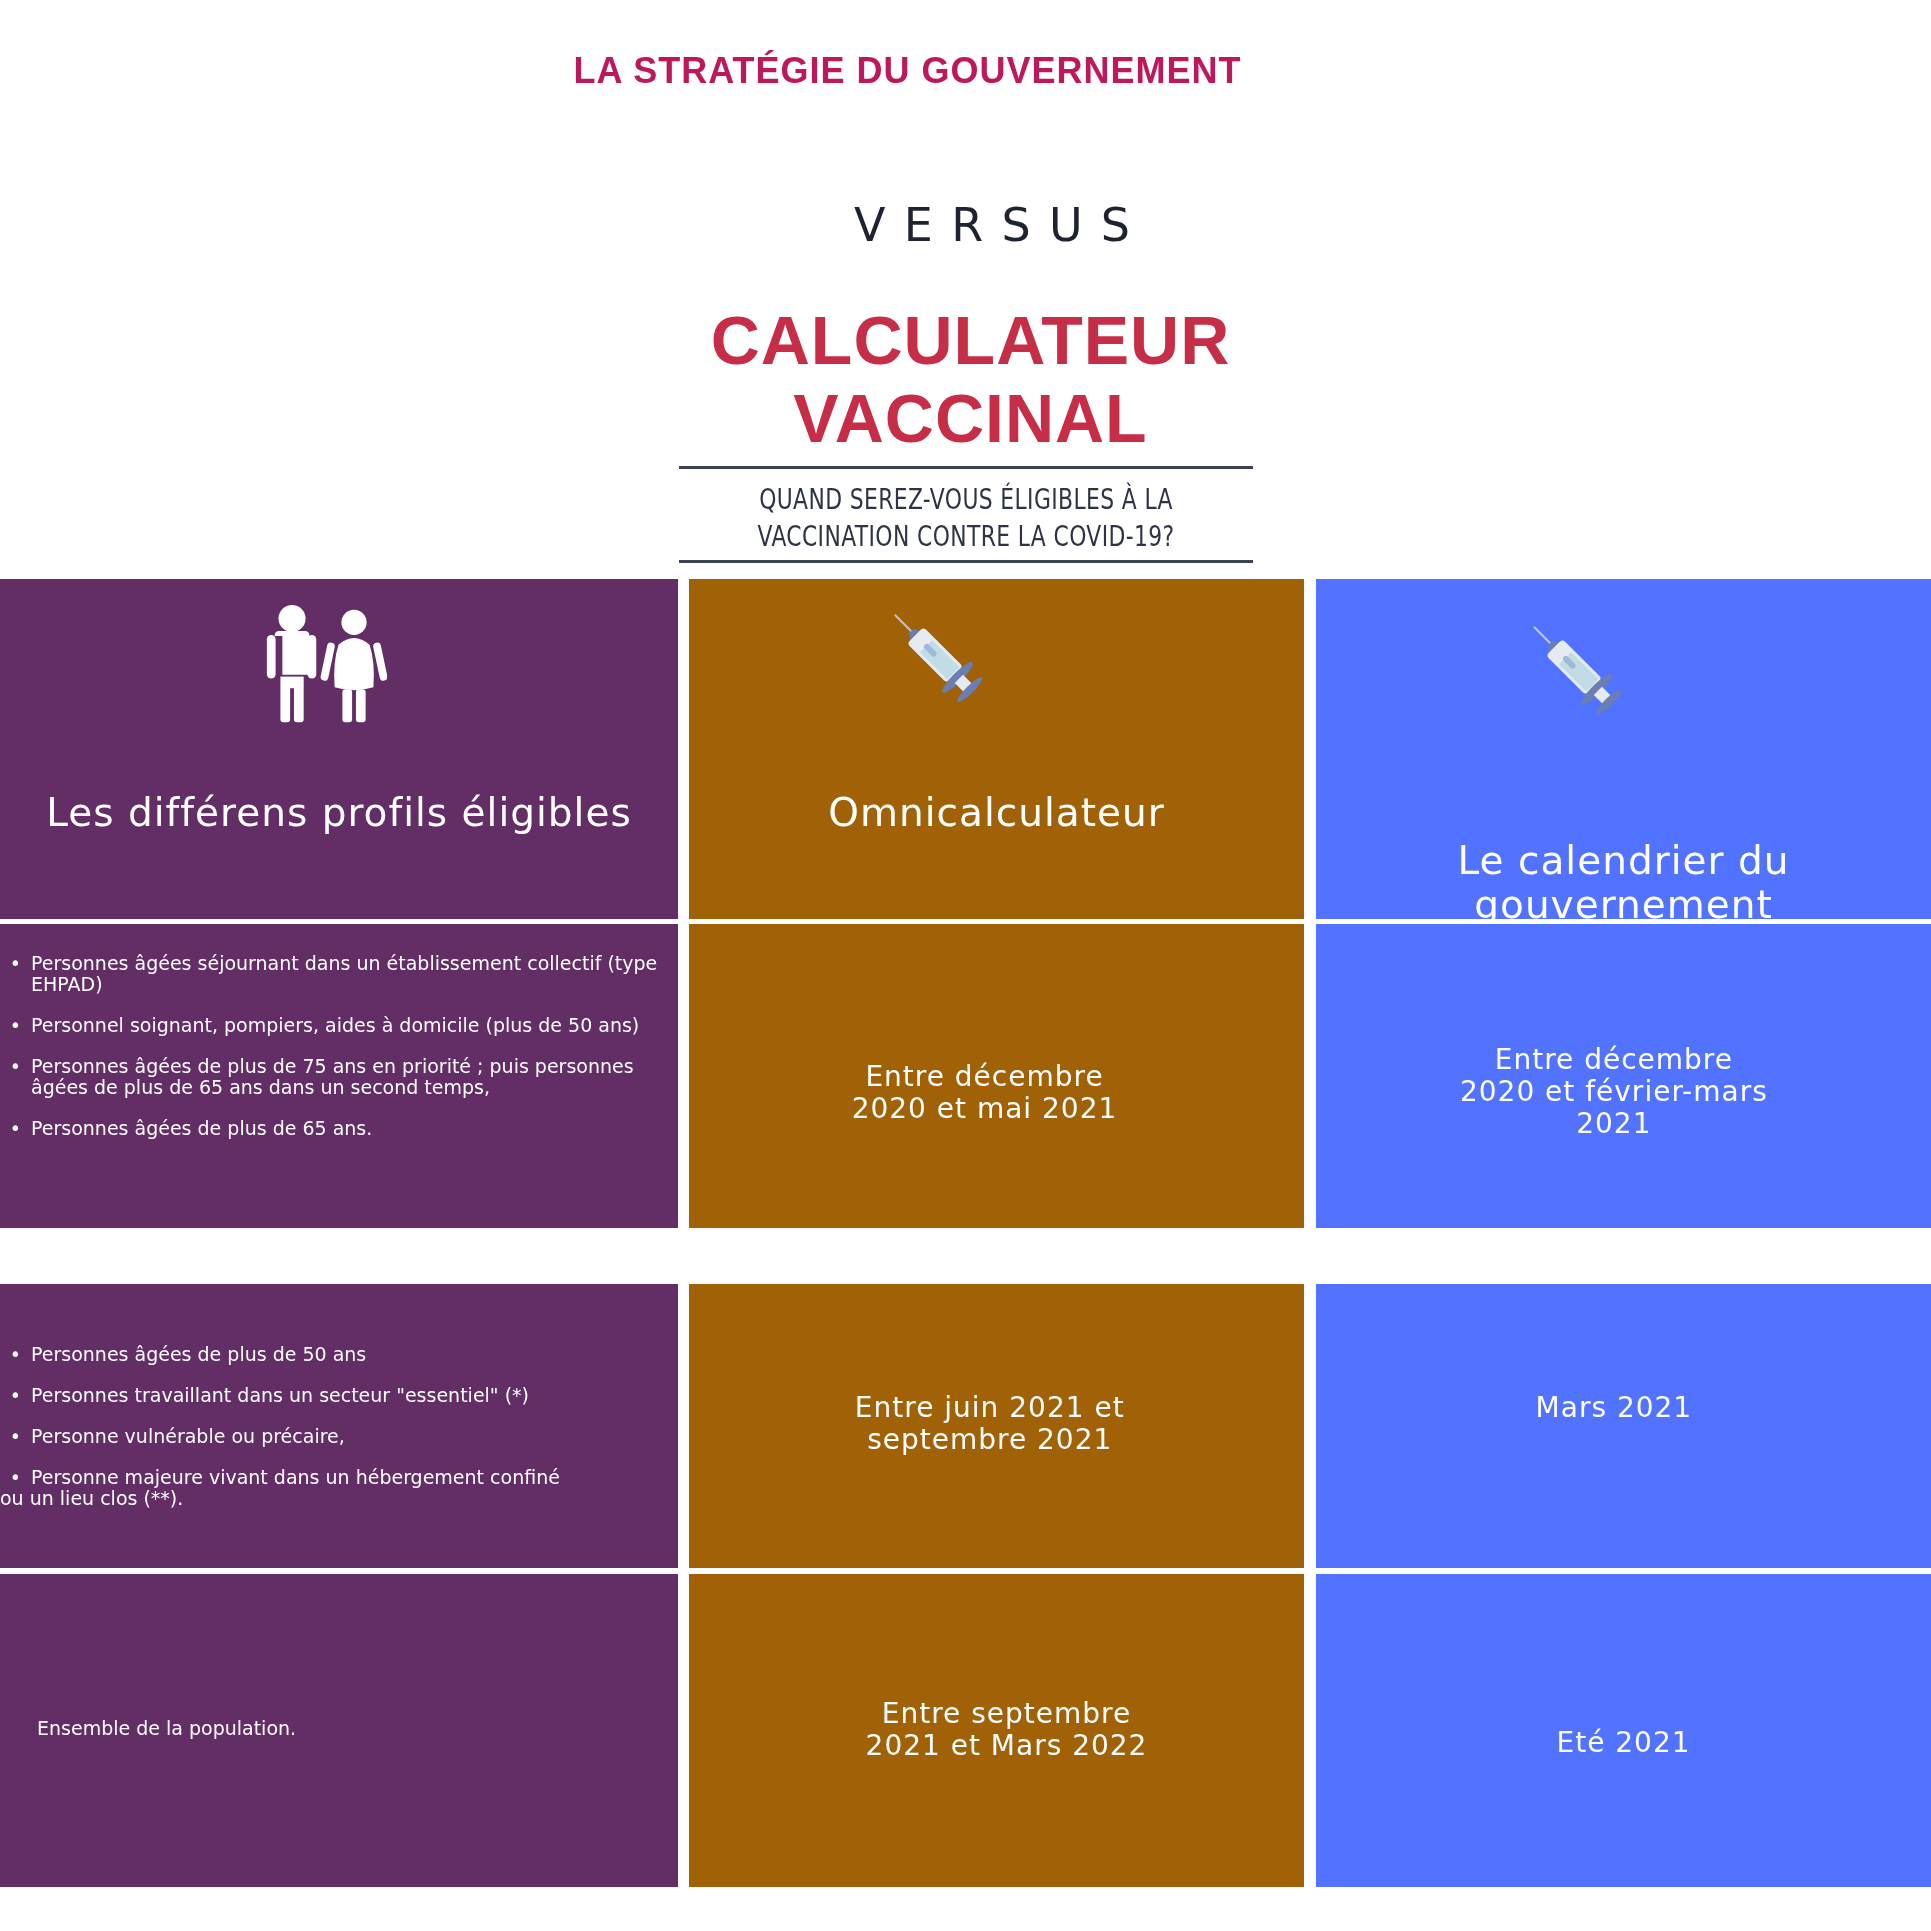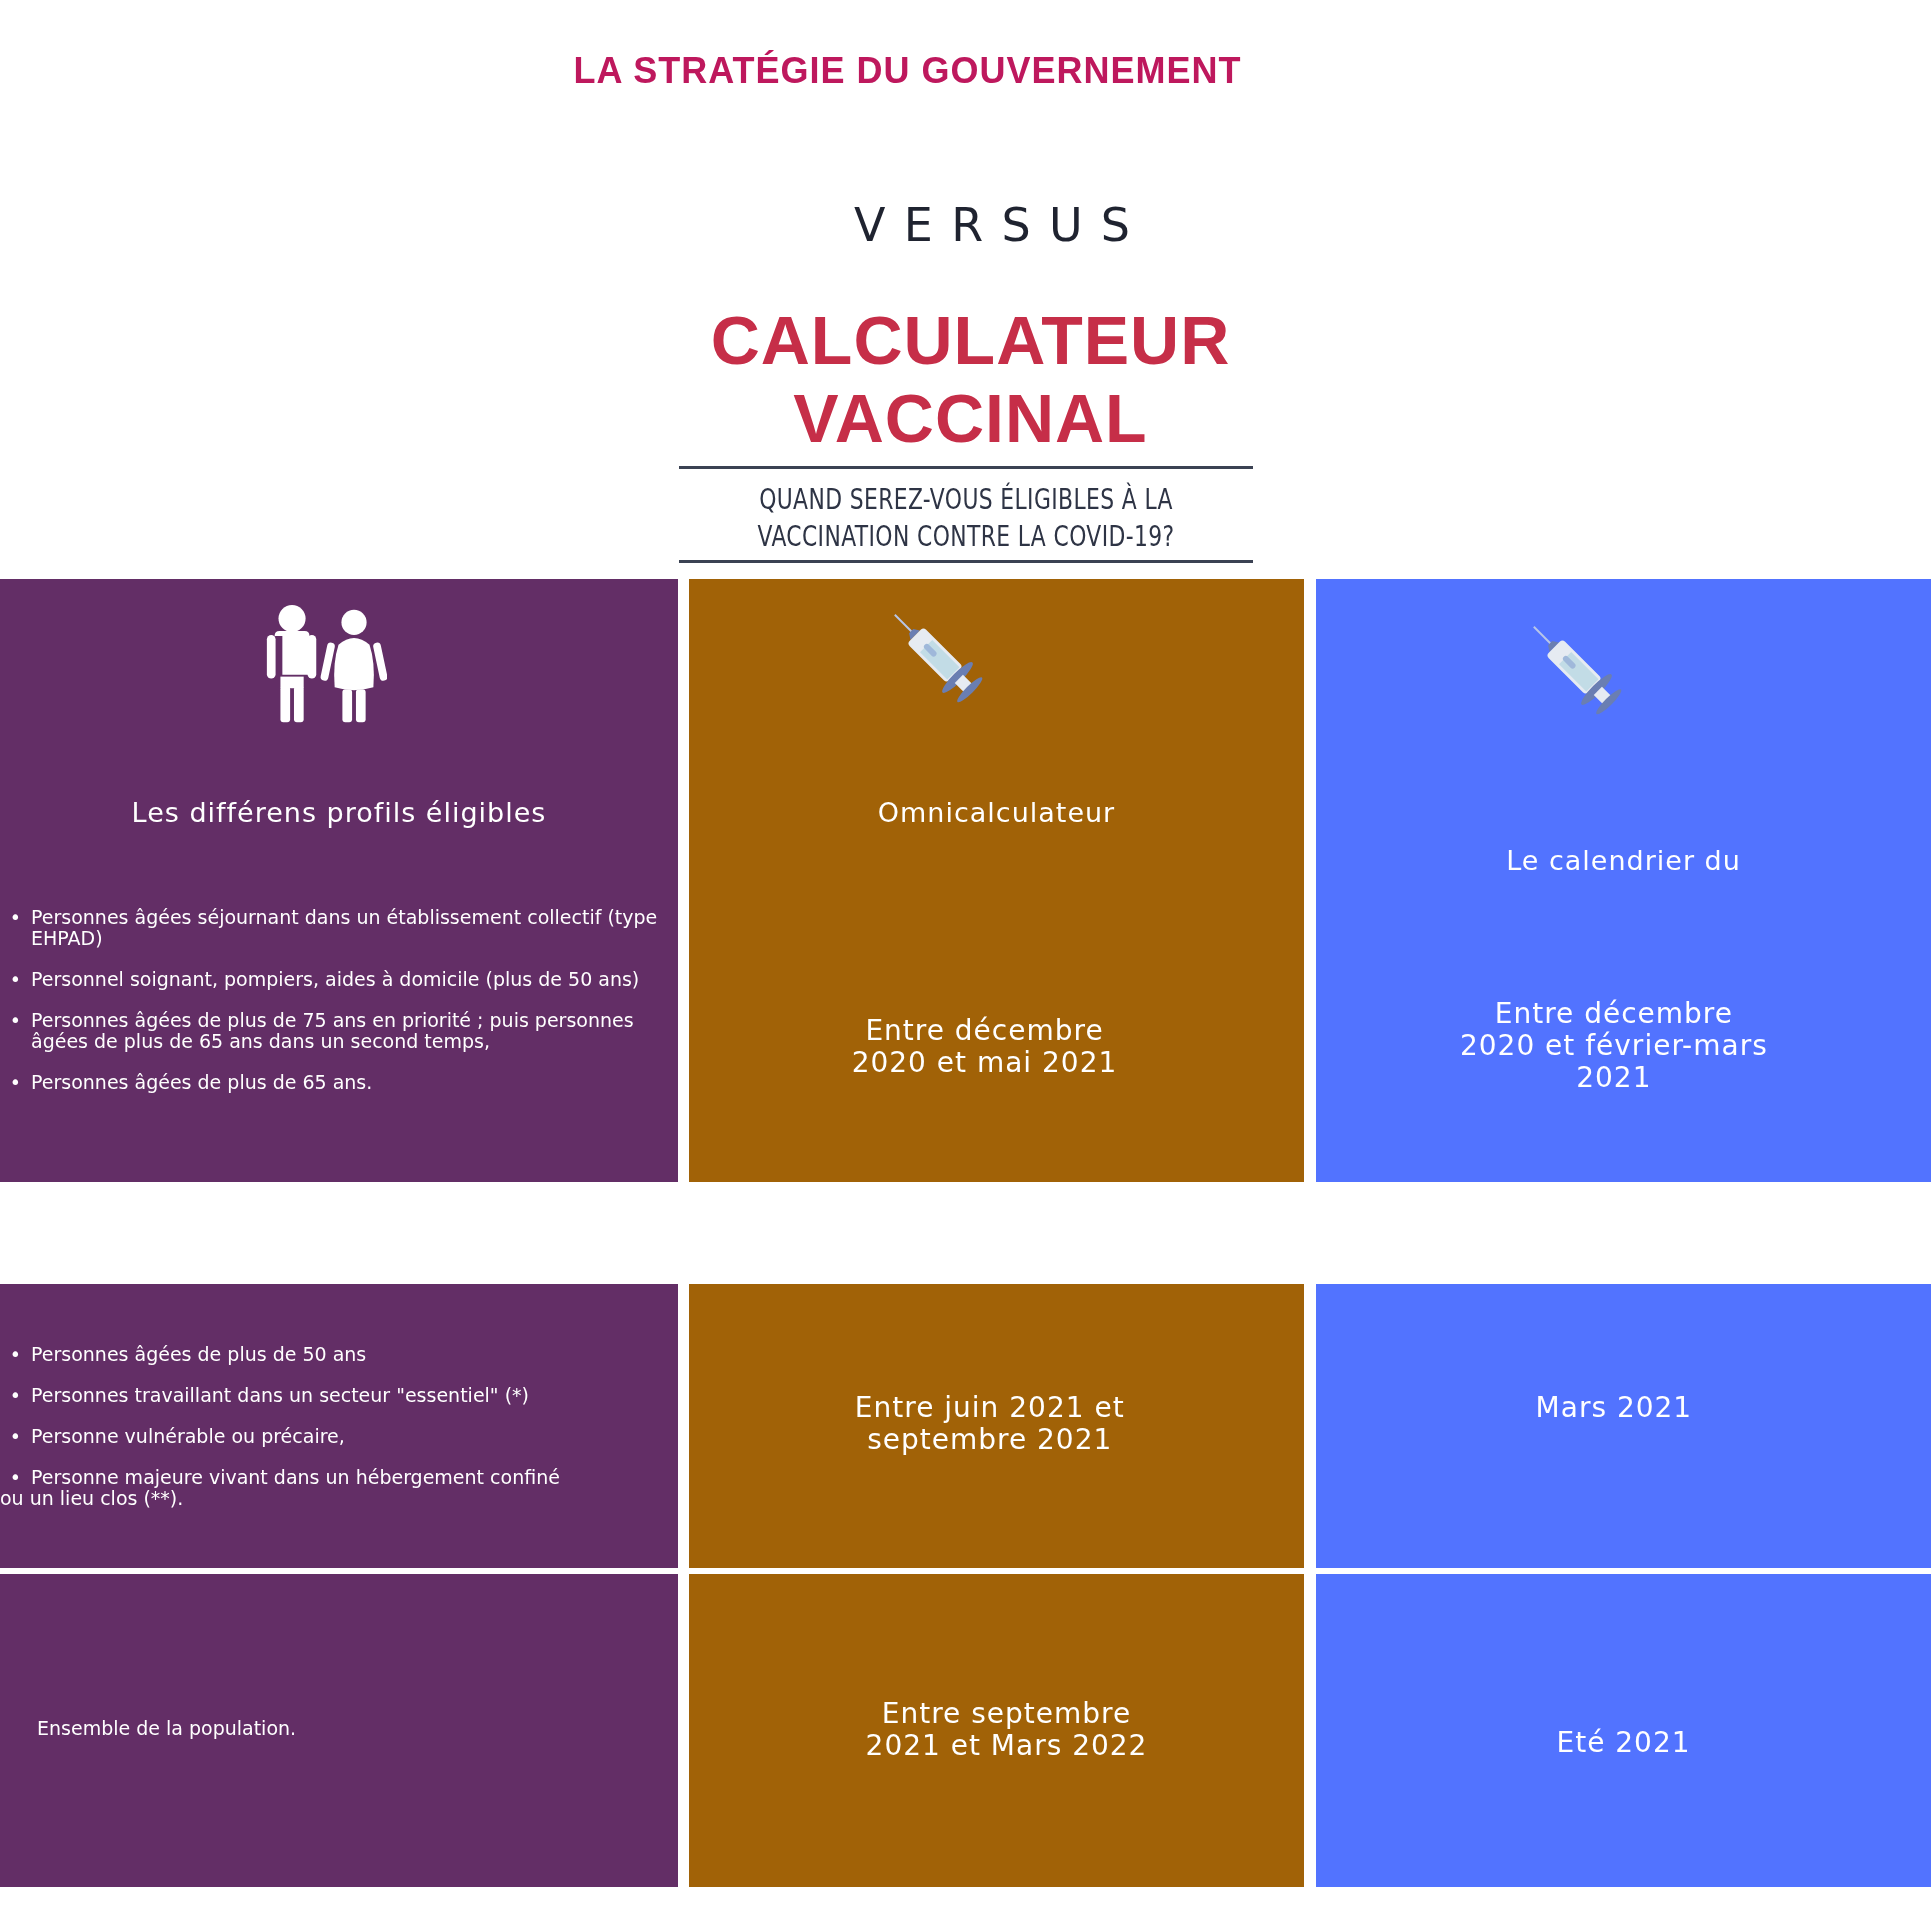--- a/index.html
+++ b/index.html
@@ -18,24 +18,24 @@
            color:#2E3445; font-family:"DejaVu Sans", sans-serif; transform:scaleX(0.78);
            letter-spacing:0.5px; }
   .cell { position:absolute; color:#ffffff; box-sizing:border-box; }
   .purple { background:#632E66; }
   .red { background:#a16207; }
   .blue { background:#5273FF; }
   .col1 { left:0; width:678px; }
   .col2 { left:689px; width:615px; }
   .col3 { left:1316px; width:615px; }
   .hdr { top:579px; height:340px; }
-  .r1 { top:878px; height:304px;padding-left:21px; }
+  .r1 { top:924px; height:304px;padding-left:21px; }
   .r2 { top:1284px; height:284px; }
   .r3 { top:1574px; height:313px; }
-  .hdr-label { position:absolute; left:0; right:0; text-align:center; font-size:27px;
+  .hdr-label { position:absolute; left:0; right:0; text-align:center; font-size:39px;
                line-height:44px; letter-spacing:1px; font-family:"DejaVu Sans", sans-serif; }
   .val { position:absolute; left:0; right:0; text-align:center; font-size:28px;
          line-height:32px; letter-spacing:1px; font-family:"DejaVu Sans", sans-serif; }
   ul.profiles { list-style:none; margin:0; padding:0; position:absolute;
                 font-size:19px; line-height:21px; font-family:"DejaVu Sans", sans-serif; }
   ul.profiles li { position:relative; padding-left:31px; margin-bottom:20px; }
   ul.profiles li::before { content:"•"; position:absolute; left:9.7px; top:0; }
   .plain { position:absolute; font-size:19px; font-family:"DejaVu Sans", sans-serif; }
   .icon { position:absolute; }
 </style>

